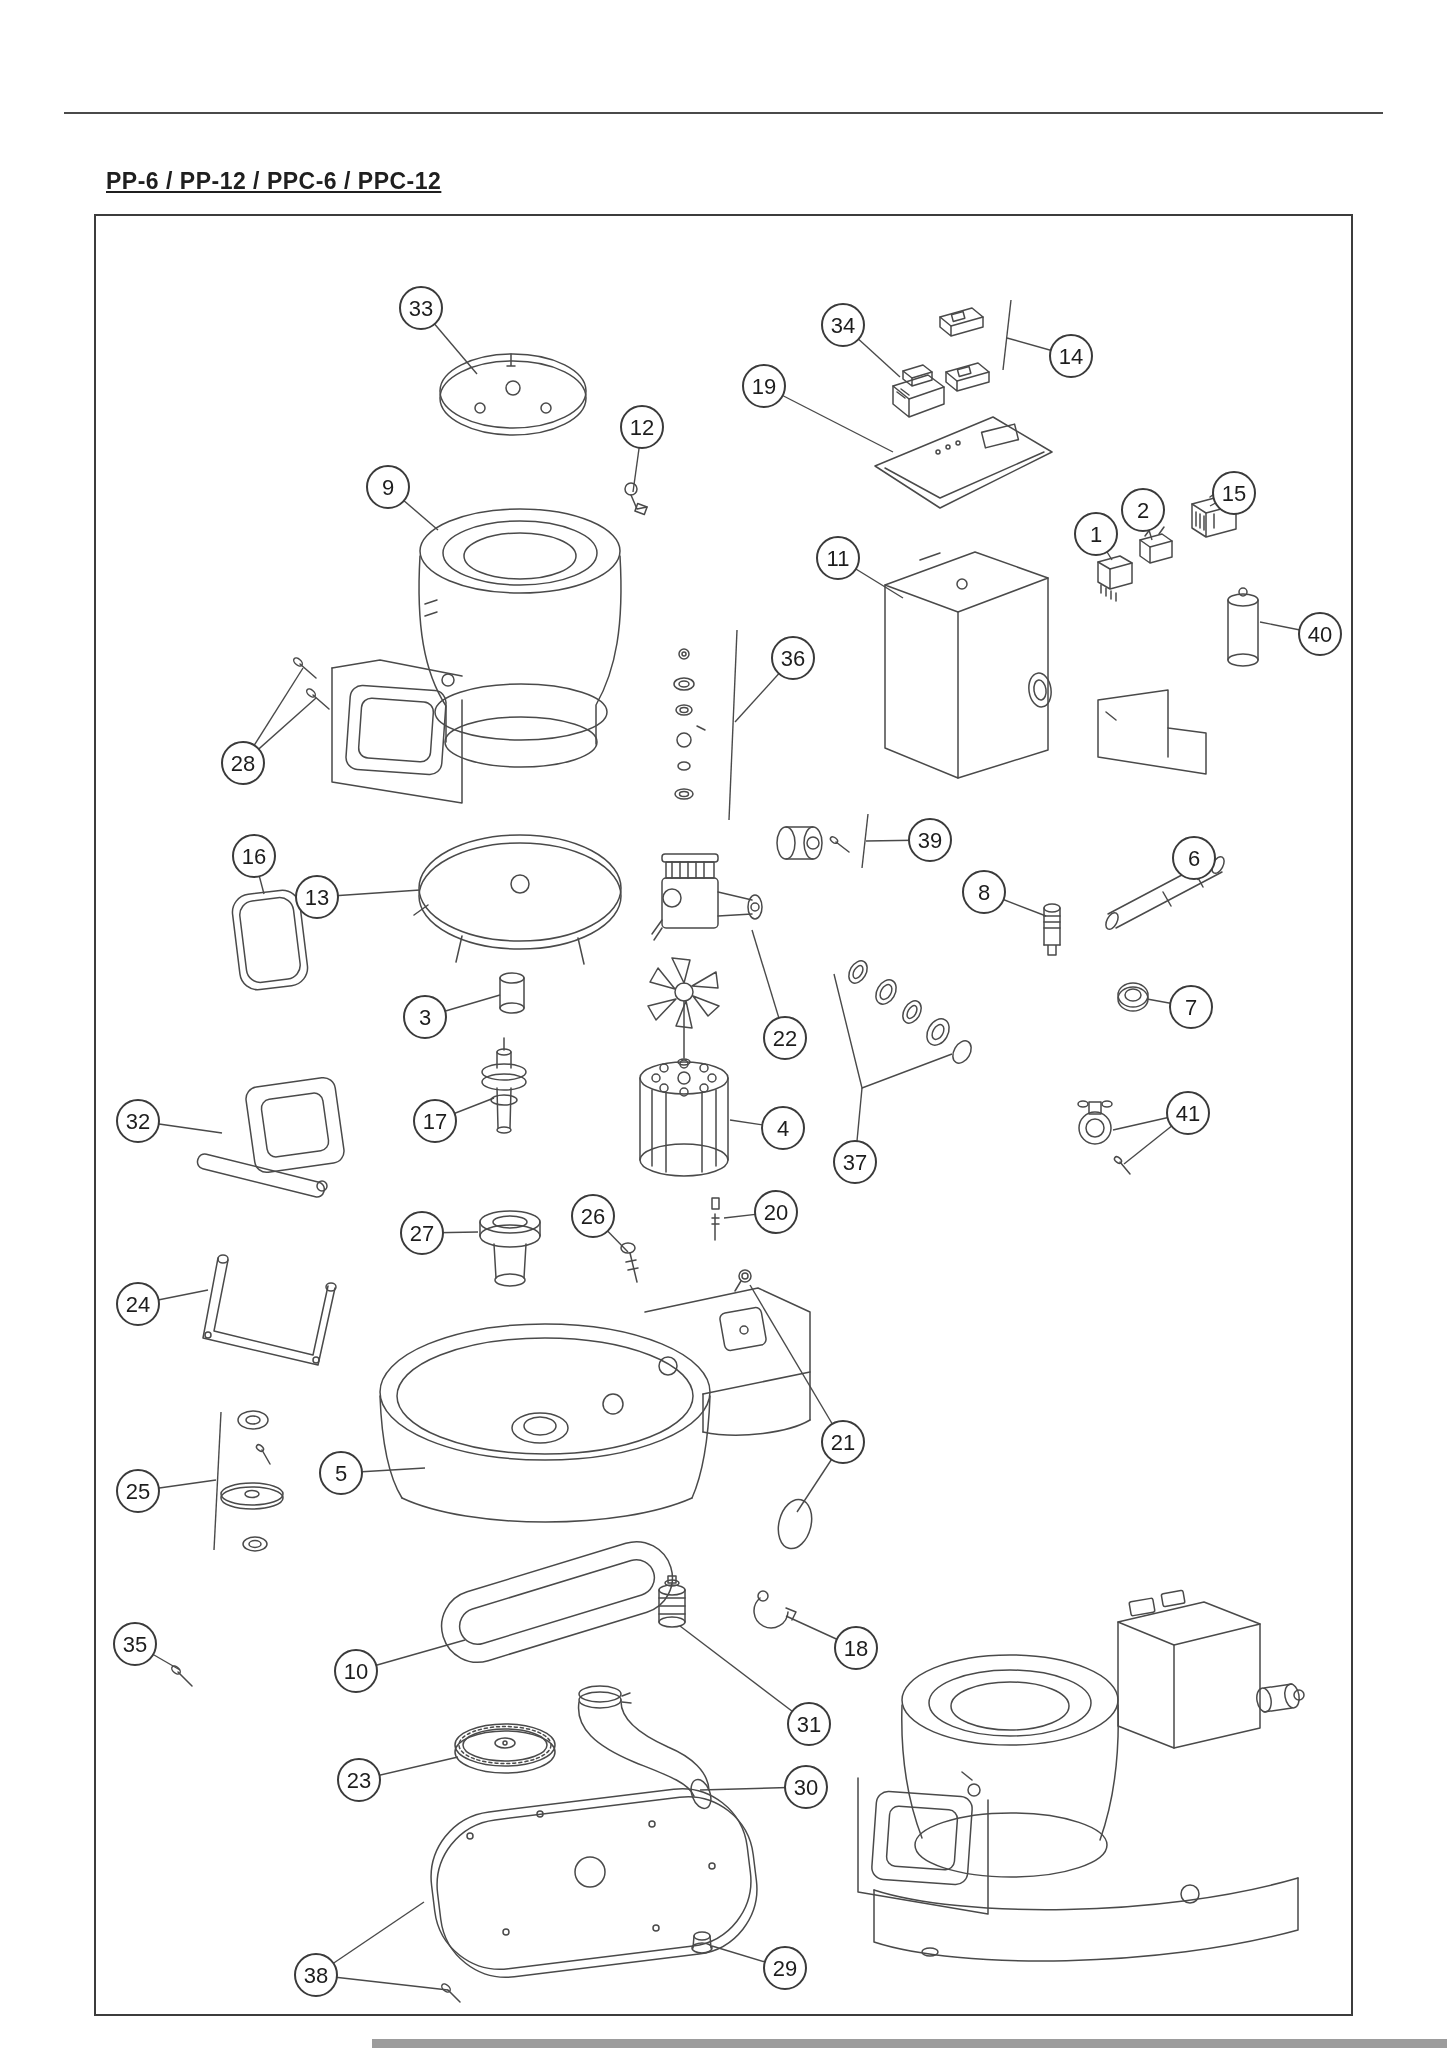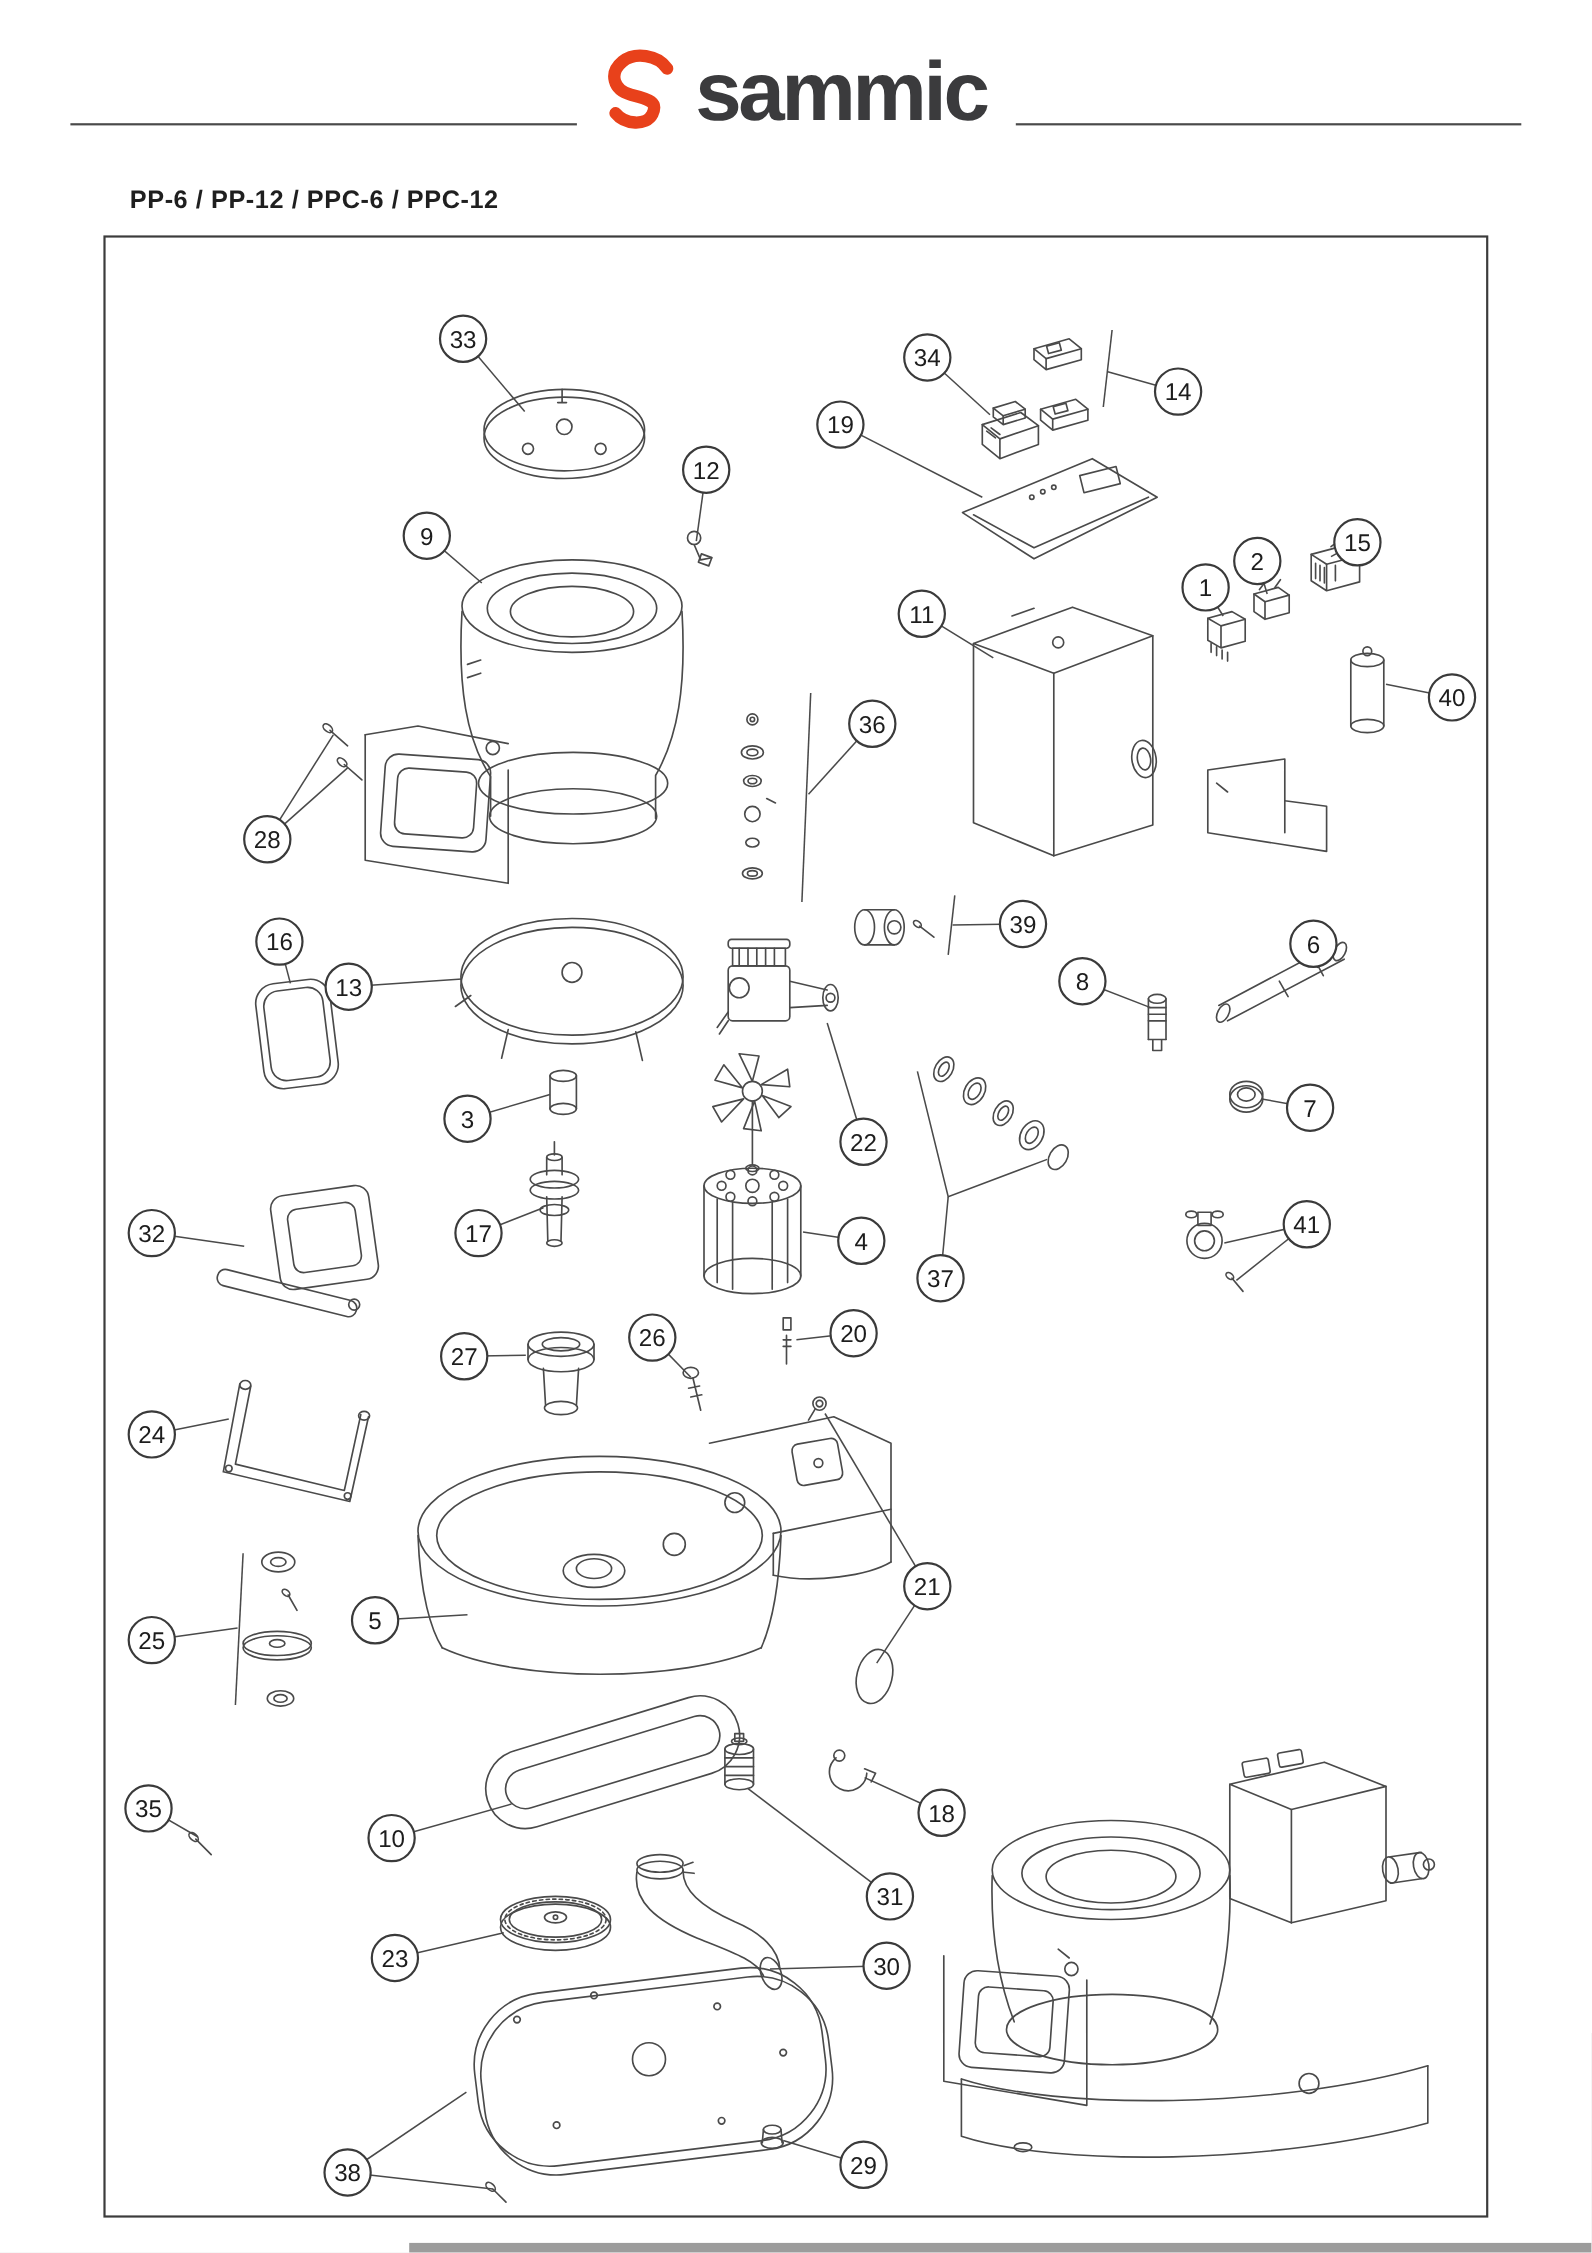--- a/index.html
+++ b/index.html
@@ -6,43 +6,37 @@
   .page{position:relative;width:1447px;height:2048px;background:#fff;overflow:hidden;
         font-family:"Liberation Sans",sans-serif;}
   
   .header-rule{position:absolute;top:112px;left:64px;right:64px;height:0;
                border-top:2.5px solid var(--line,#4a4a4a);}
   .logo{position:absolute;top:44px;left:50%;transform:translateX(-50%);
         background:#fff;padding:0 26px;display:flex;align-items:center;gap:12px;}
   .logo-icon path{stroke:var(--logo-red,#e8411b);}
   .brand{font-size:76px;font-weight:bold;letter-spacing:-3px;
          color:var(--logo-text,#3b3b3d);line-height:1;}
-  .model-title{position:absolute;top:168px;left:118px;font-size:23px;font-weight:bold;
-               color:#1f1f1f;letter-spacing:0.5px;}
+  .model-title{position:absolute;top:168px;left:106px;font-size:23px;font-weight:bold;
+               color:#1f1f1f;letter-spacing:0.5px;text-decoration:underline;}
   
   svg.diagram{position:absolute;top:0;left:0;}
   #parts{stroke:#4a4a4a;stroke-width:1.5;fill:none;stroke-linecap:round;stroke-linejoin:round;}
   #leaders line,#leaders polyline{stroke:#4a4a4a;stroke-width:1.4;fill:none;}
   #callouts circle{fill:#fff;stroke:#3a3a3a;stroke-width:2;}
   #callouts text{font-family:"Liberation Sans",sans-serif;font-size:22px;fill:#1d1d1d;text-anchor:middle;}
   .border-rect{fill:none;stroke:#3c3c3c;stroke-width:2;}
   .page-edge{position:absolute;bottom:0;left:372px;right:0;height:9px;background:#9c9c9c;}
 </style>
 </head>
 <body>
 
 <div class="page">
 
   <div class="header-rule"></div>
-  <div class="logo">
-    <svg class="logo-icon" width="70" height="80" viewBox="0 0 100 110">
-      <path d="M80,24 C68,6 38,2 22,15 C4,30 10,52 33,58 C58,64 68,68 61,83 C53,99 25,97 13,82" fill="none" stroke-width="16" stroke-linecap="round"></path>
-    </svg>
-    <span class="brand">sammic</span>
-  </div>
 
   <div class="model-title">PP-6 / PP-12 / PPC-6 / PPC-12</div>
 
   <svg class="diagram" id="diagram-svg" width="1447" height="2048" viewBox="0 0 1447 2048">
 
     <rect class="border-rect" x="95" y="215" width="1257" height="1800"></rect>
 
     <g id="parts">
 
       <g>

